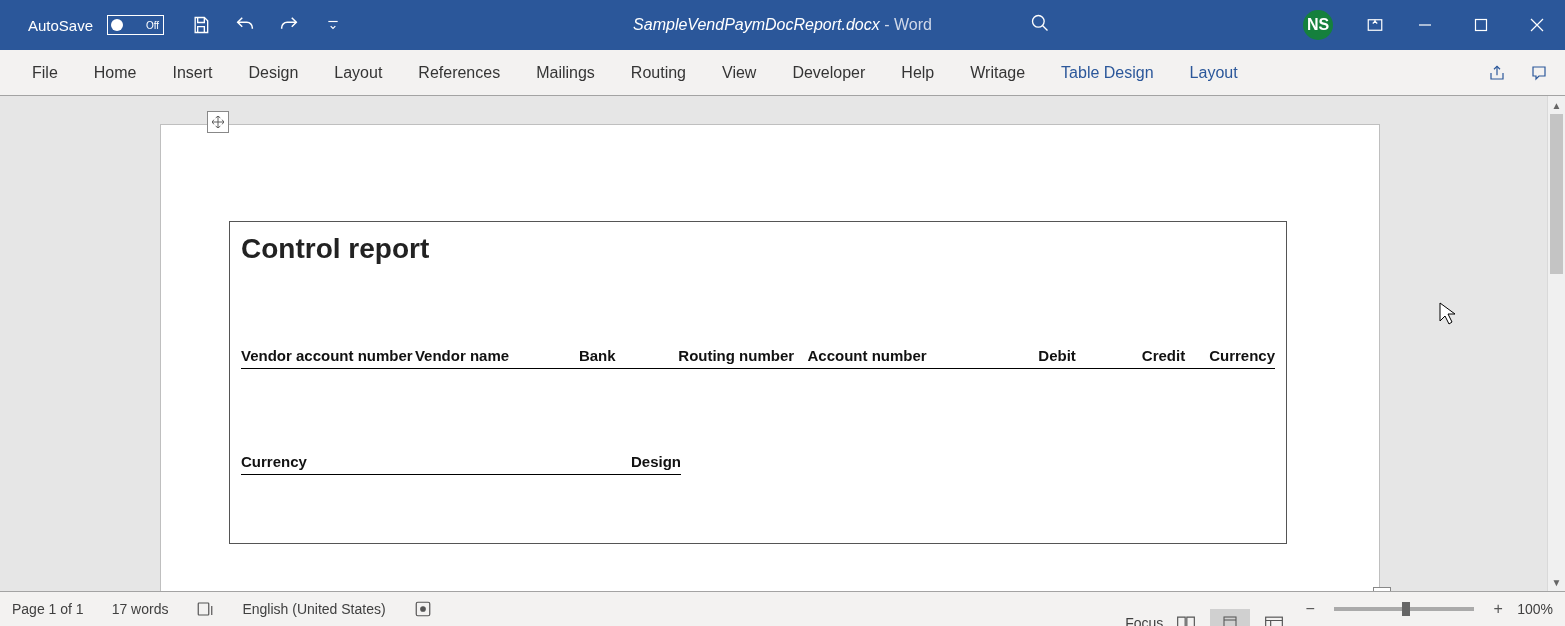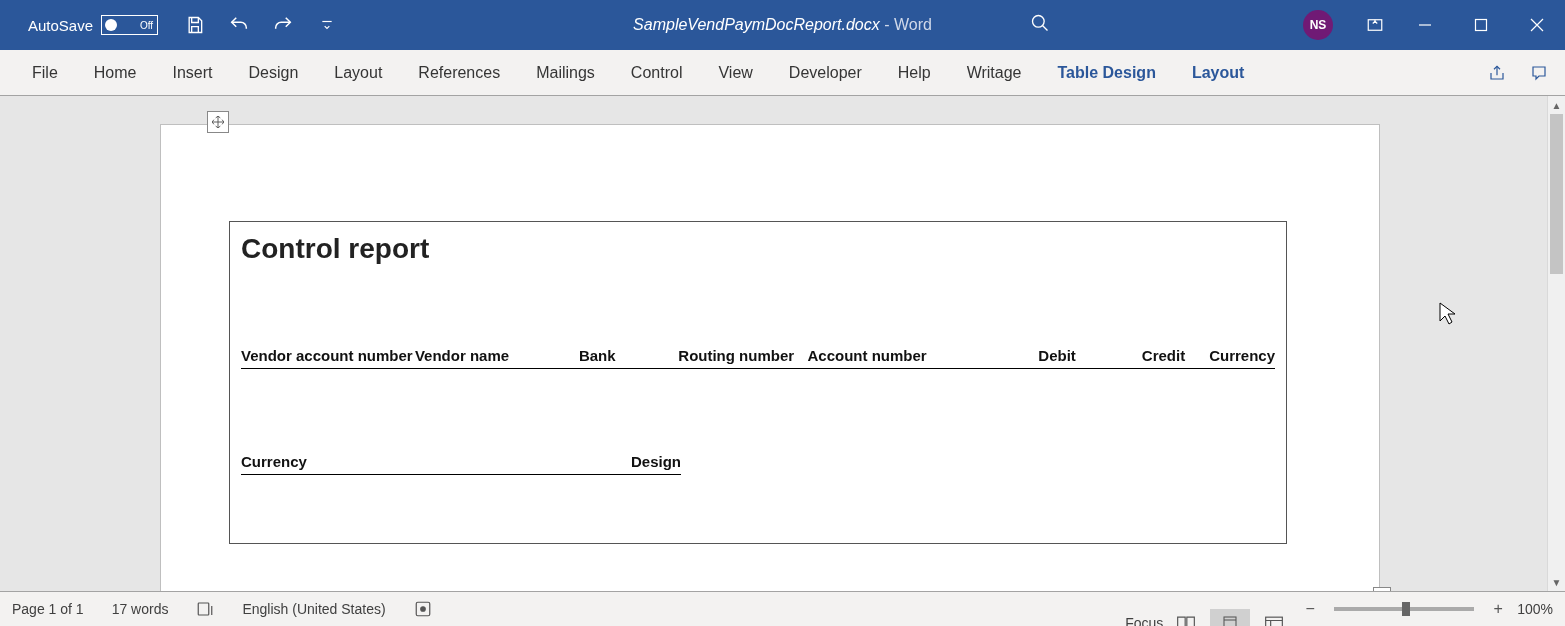--- a/index.html
+++ b/index.html
@@ -1,39 +1,39 @@
 <!DOCTYPE html>
 <html><head>
 <meta charset="utf-8">
 <style>
 * { margin: 0; padding: 0; box-sizing: border-box; font-family: "Segoe UI", Arial, sans-serif; }
 body { width: 1565px; height: 626px; background: #e6e6e6; overflow: hidden; display: flex; flex-direction: column; }
 
 
 .title-bar { height: 50px; background: #2b579a; display: flex; align-items: center; color: #fff; position: relative; }
 .title-left { display: flex; align-items: center; padding-left: 28px; gap: 6px; }
-.autosave-label { font-size: 15px; margin-right: 2px; }
+.autosave-label { font-size: 15px; margin-right: 8px; }
 .autosave-toggle { width: 57px; height: 20px; border: 1px solid #fff; border-radius: 0; display: flex; align-items: center; position: relative; padding: 0 4px; font-size: 10px; color: #fff; justify-content: flex-end; }
 .autosave-dot { width: 12px; height: 12px; border-radius: 50%; background: #fff; position: absolute; left: 3px; }
 .qa-btn { width: 38px; height: 38px; display: flex; align-items: center; justify-content: center; cursor: pointer; }
 .qa-btn svg { stroke: #fff; fill: none; }
 .title-center { position: absolute; left: 50%; transform: translateX(-50%); font-size: 16px; white-space: nowrap; }
 .title-center .doc-name { color: #fff; font-style: italic; }
 .title-center .app-name { color: #d0d9ea; }
 .search-area { position: absolute; left: 1030px; }
 .win-controls { margin-left: auto; display: flex; align-items: center; }
-.user-badge { width: 30px; height: 30px; border-radius: 50%; background: #701a75; display: flex; align-items: center; justify-content: center; font-size: 12px; font-weight: 600; margin-right: 20px; }
+.user-badge { width: 30px; height: 30px; border-radius: 50%; background: #15803d; display: flex; align-items: center; justify-content: center; font-size: 16px; font-weight: 600; margin-right: 20px; }
 .win-btn { width: 56px; height: 50px; display: flex; align-items: center; justify-content: center; cursor: pointer; }
 .win-btn svg { stroke: #fff; fill: none; }
 .ribbon-display { width: 44px; height: 50px; display: flex; align-items: center; justify-content: center; cursor: pointer; }
 
 
 .ribbon-tabs { height: 46px; background: #f3f2f1; border-bottom: 1px solid #a3a3a3; display: flex; align-items: stretch; padding-left: 14px; }
 .ribbon-tab { padding: 0 18px; display: flex; align-items: center; font-size: 16px; color: #353535; cursor: pointer; }
-.ribbon-tab.contextual { color: #2b579a; font-weight: bold; }
+.ribbon-tab.contextual { color: #2b579a; }
 .ribbon-right { margin-left: auto; display: flex; align-items: center; padding-right: 8px; gap: 6px; }
 .ribbon-action { width: 36px; height: 36px; display: flex; align-items: center; justify-content: center; cursor: pointer; border: 1px solid transparent; }
 .ribbon-action svg { stroke: #2b579a; fill: none; }
 
 
 .doc-area { flex: 1; background: #e6e6e6; position: relative; overflow: hidden; }
 .scrollbar-v { position: absolute; right: 0; top: 0; width: 18px; height: 100%; background: #f0f0f0; border-left: 1px solid #d9d9d9; display: flex; flex-direction: column; }
 .scroll-arrow { height: 18px; display: flex; align-items: center; justify-content: center; font-size: 10px; color: #666; cursor: pointer; }
 .scroll-track { flex: 1; position: relative; }
 .scroll-thumb { position: absolute; top: 0; left: 2px; right: 2px; height: 160px; background: #c4c4c4; }
@@ -150,21 +150,21 @@
 </div>
 
 <div class="ribbon-tabs">
   <div class="ribbon-tab">File</div>
   <div class="ribbon-tab">Home</div>
   <div class="ribbon-tab">Insert</div>
   <div class="ribbon-tab">Design</div>
   <div class="ribbon-tab">Layout</div>
   <div class="ribbon-tab">References</div>
   <div class="ribbon-tab">Mailings</div>
-  <div class="ribbon-tab">Control</div>
+  <div class="ribbon-tab">Routing</div>
   <div class="ribbon-tab">View</div>
   <div class="ribbon-tab">Developer</div>
   <div class="ribbon-tab">Help</div>
   <div class="ribbon-tab">Writage</div>
   <div class="ribbon-tab contextual">Table Design</div>
   <div class="ribbon-tab contextual">Layout</div>
   <div class="ribbon-right">
     <div class="ribbon-action">
       <svg width="18" height="18" viewBox="0 0 24 24" stroke-width="1.6">
           <path d="M4 12v8h16v-8"></path>

